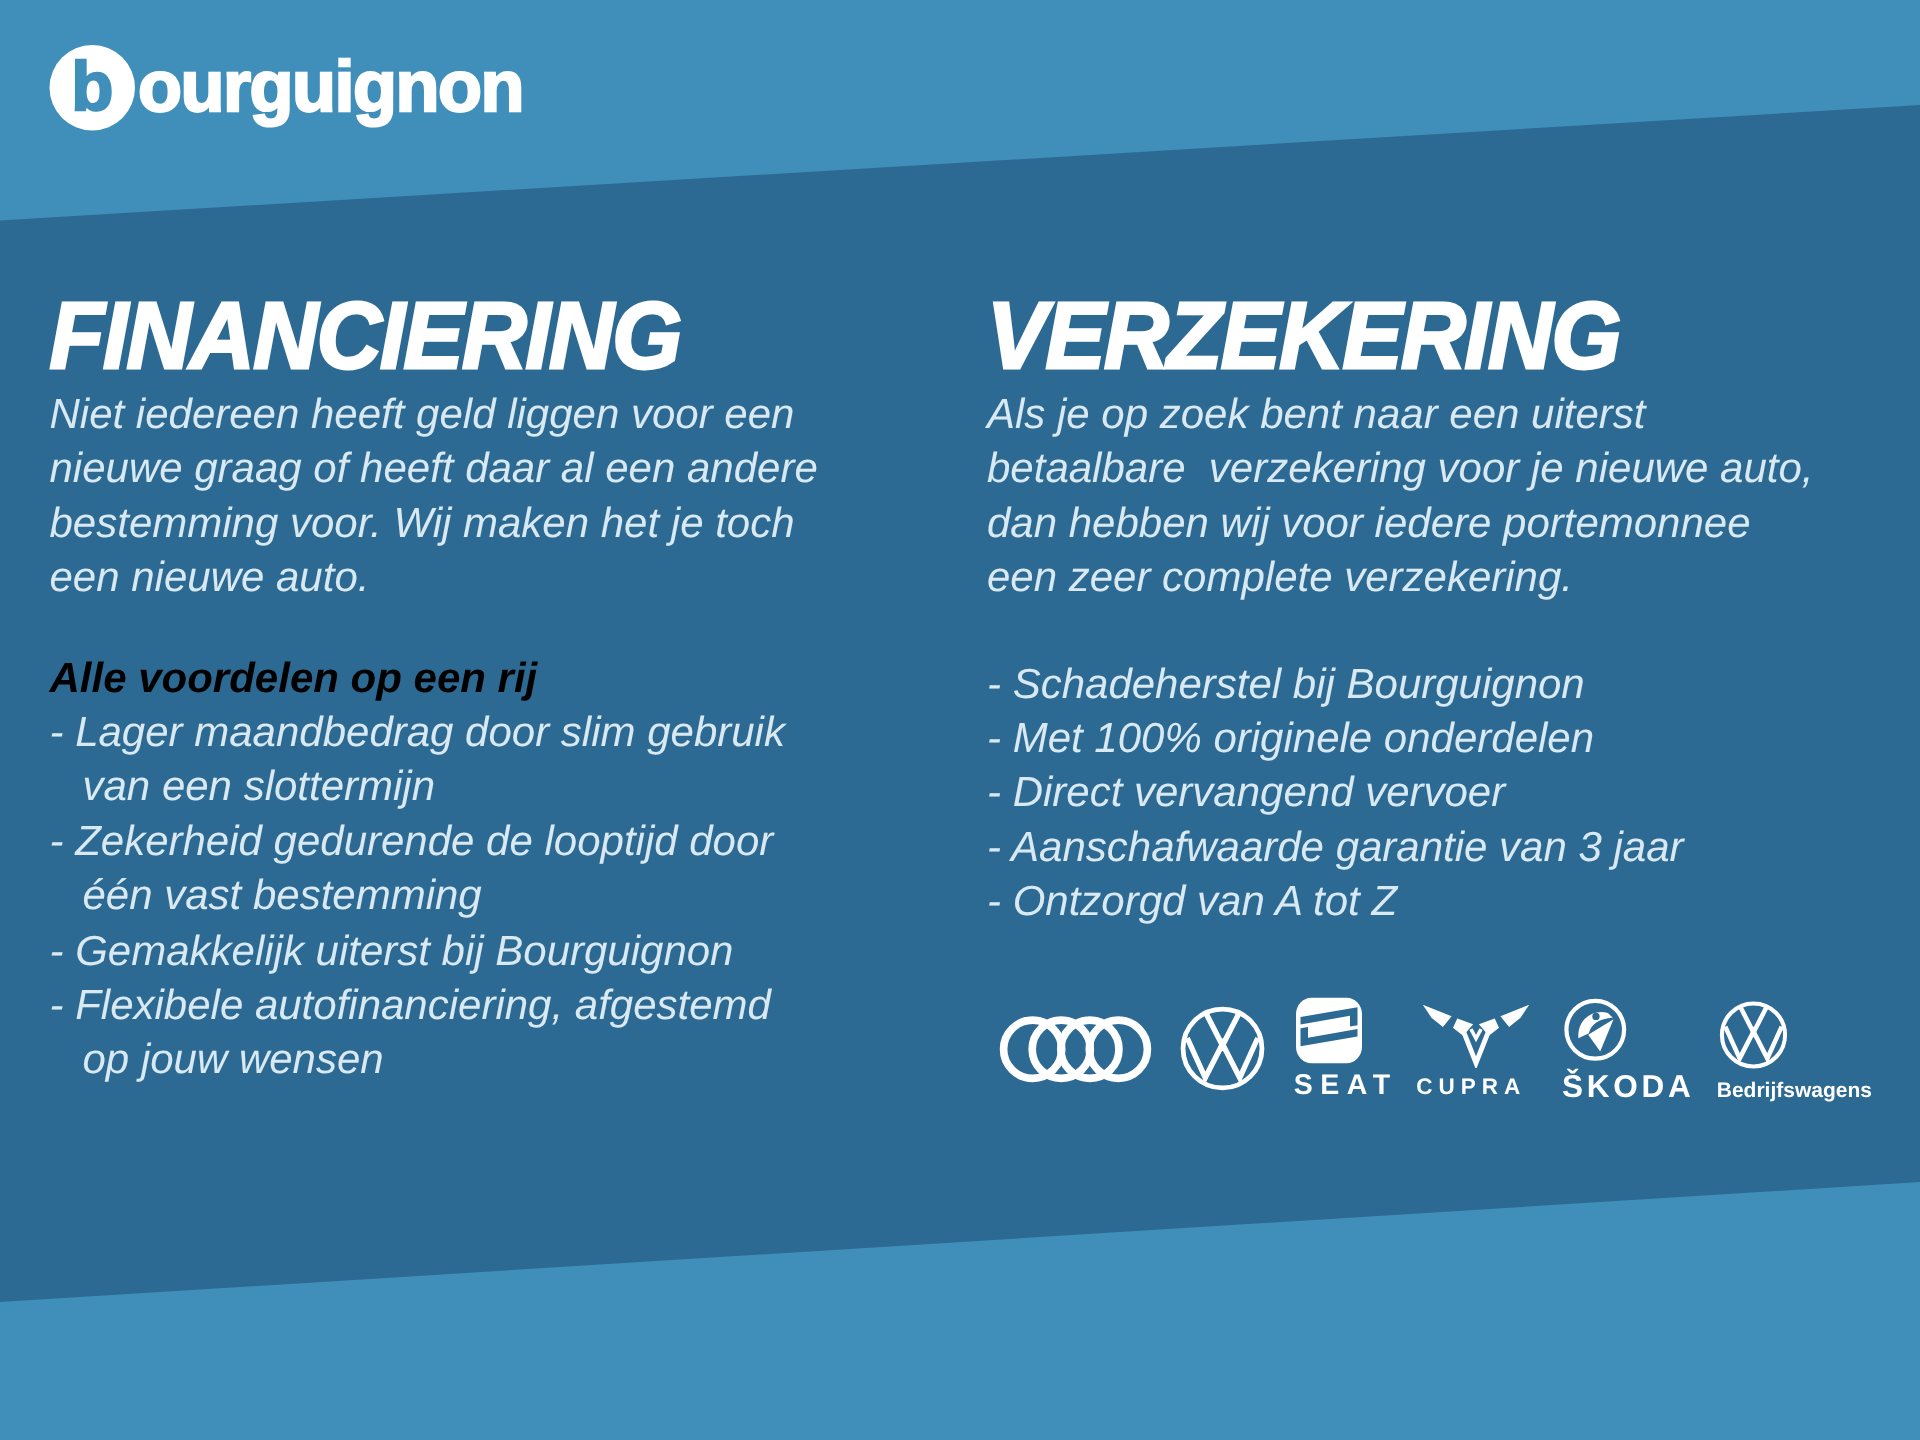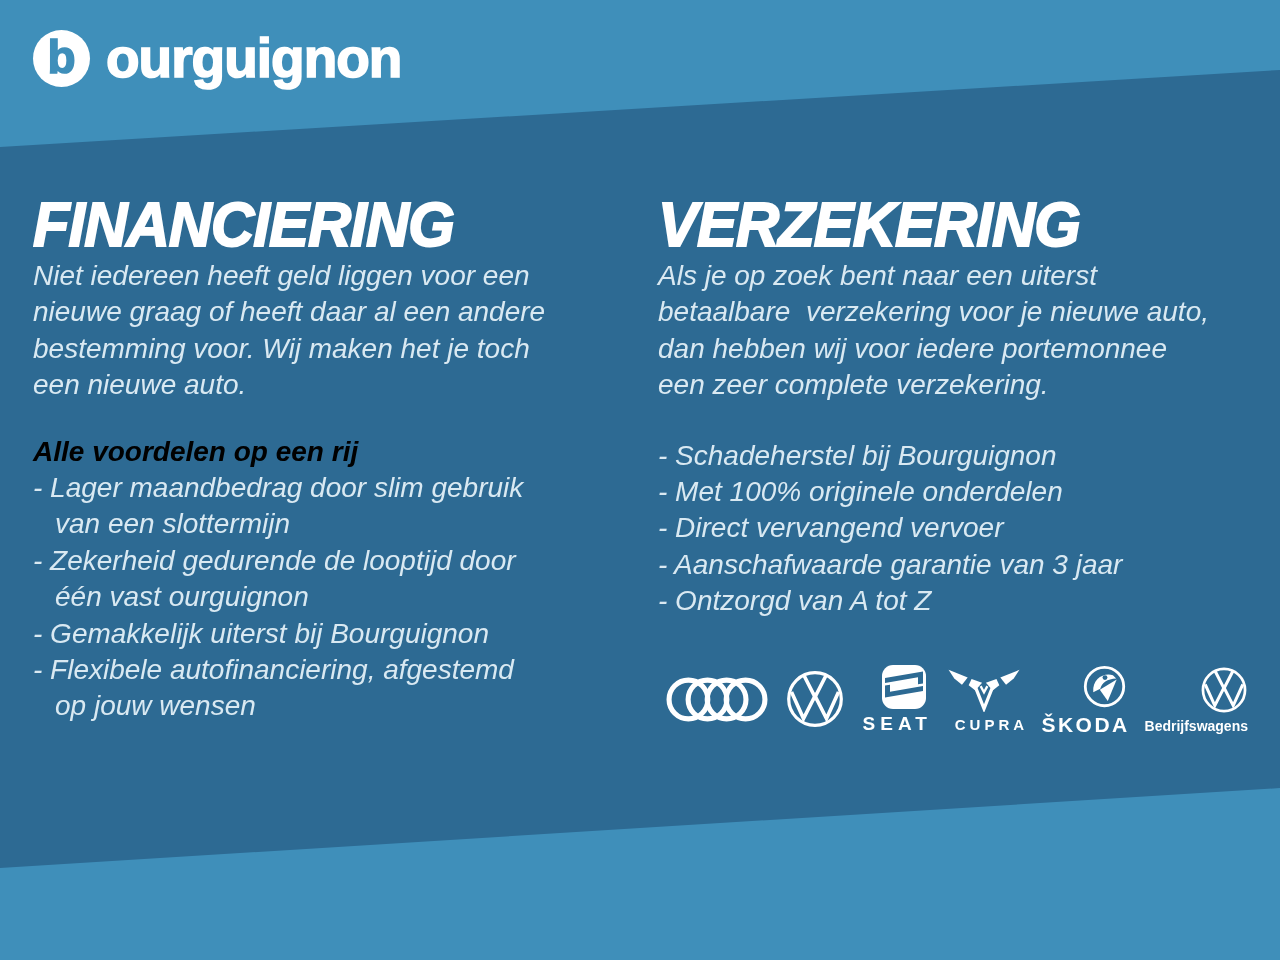--- a/index.html
+++ b/index.html
@@ -22,21 +22,21 @@
   .logo{position:absolute;left:33px;top:30px;display:flex;align-items:center;}
   .logo-oval{
     width:57px;height:57px;border-radius:50%;background:#fff;
     display:flex;align-items:center;justify-content:center;flex:0 0 auto;
   }
   .logo-oval span{
     color:var(--light-blue);font-size:46px;font-weight:bold;line-height:1;
     -webkit-text-stroke:1.5px var(--light-blue);padding-bottom:3px;
   }
   .logo-word{
-    margin-left:16px;color:#fff;font-size:55px;font-weight:bold;
+    margin-left:2px;color:#fff;font-size:48px;font-weight:bold;
     letter-spacing:-1px;-webkit-text-stroke:1.6px #fff;line-height:57px;
   }
   
   .col{position:absolute;top:198px;color:var(--body-text);font-style:italic;}
   .col-left{left:33px;width:606px;}
   .col-right{left:658px;width:622px;}
   .section-title{
     margin:0 0 8px 0;color:var(--heading);font-weight:bold;
     font-size:63px;line-height:52px;letter-spacing:-1px;white-space:pre;
     transform:scaleX(.95);transform-origin:0 0;-webkit-text-stroke:2px #fff;
@@ -44,21 +44,21 @@
   .line{font-size:28px;line-height:36.4px;white-space:pre;}
   .line.indent{padding-left:22px;}
   .bold-line{font-weight:bold;color:#000000;}
   .advantages{margin-top:30px;}
   .benefits{margin-top:34px;}
   
   .brands{
     position:absolute;left:666px;top:660px;width:582px;height:78px;
     display:flex;justify-content:space-between;align-items:center;
   }
-  .brand{display:flex;flex-direction:column;align-items:flex-end;gap:5px;}
+  .brand{display:flex;flex-direction:column;align-items:flex-start;gap:5px;}
   .brand svg{display:block;}
   .brand-label{color:#fff;font-weight:bold;line-height:1;white-space:pre;}
   .lbl-seat{font-size:19px;letter-spacing:5px;margin-right:-5px;}
   .lbl-cupra{font-size:15px;letter-spacing:4px;margin-right:-4px;}
   .lbl-skoda{font-size:21px;letter-spacing:2.5px;margin-right:-2.5px;}
   .lbl-vwb{font-size:14px;letter-spacing:0;}
 </style>
 </head>
 <body>
 
@@ -79,21 +79,21 @@
         <div class="line">nieuwe graag of heeft daar al een andere</div>
         <div class="line">bestemming voor. Wij maken het je toch</div>
         <div class="line">een nieuwe auto.</div>
       </div>
     <div class="advantages">
       <div class="line bold-line">Alle voordelen op een rij</div>
       <div>
           <div class="line">- Lager maandbedrag door slim gebruik</div>
           <div class="line indent">van een slottermijn</div>
           <div class="line">- Zekerheid gedurende de looptijd door</div>
-          <div class="line indent">één vast ourguignon</div>
+          <div class="line indent">één vast bestemming</div>
           <div class="line">- Gemakkelijk uiterst bij Bourguignon</div>
           <div class="line">- Flexibele autofinanciering, afgestemd</div>
           <div class="line indent">op jouw wensen</div>
         </div>
     </div>
   </div>
 
   <div class="col col-right">
     <h2 class="section-title">VERZEKERING</h2>
     <div>

